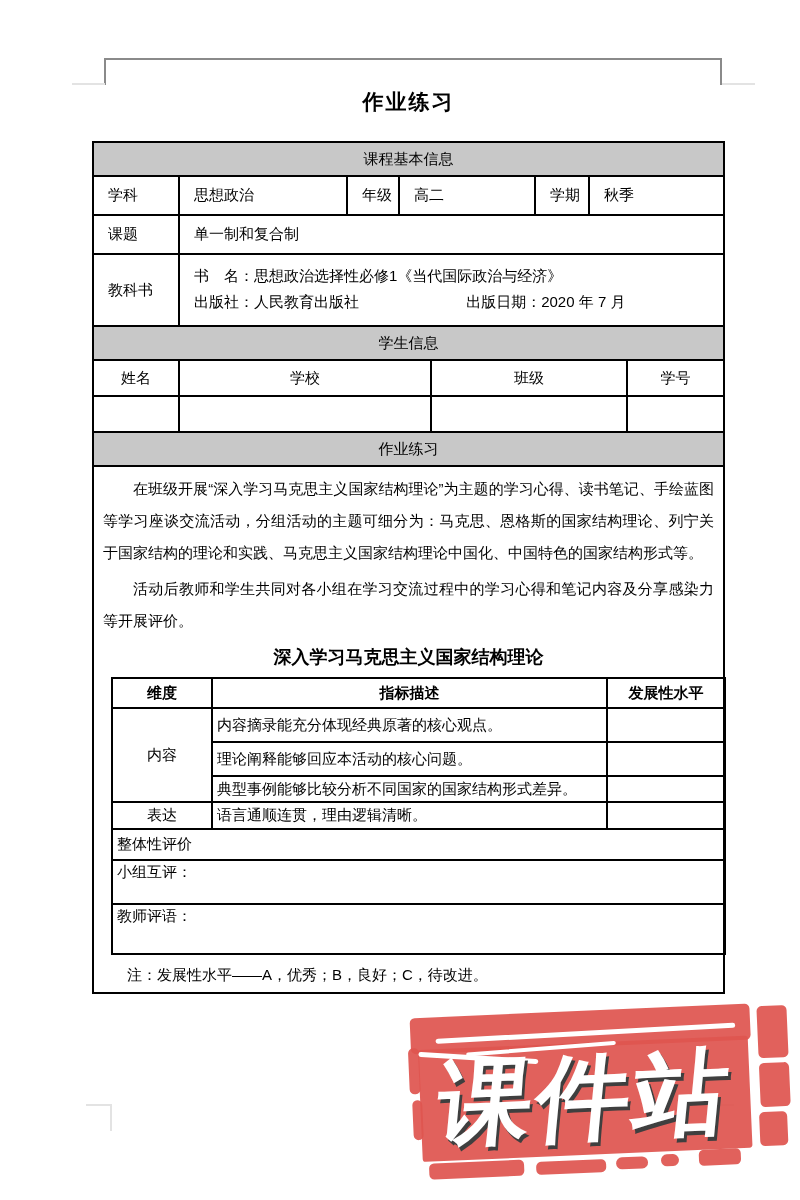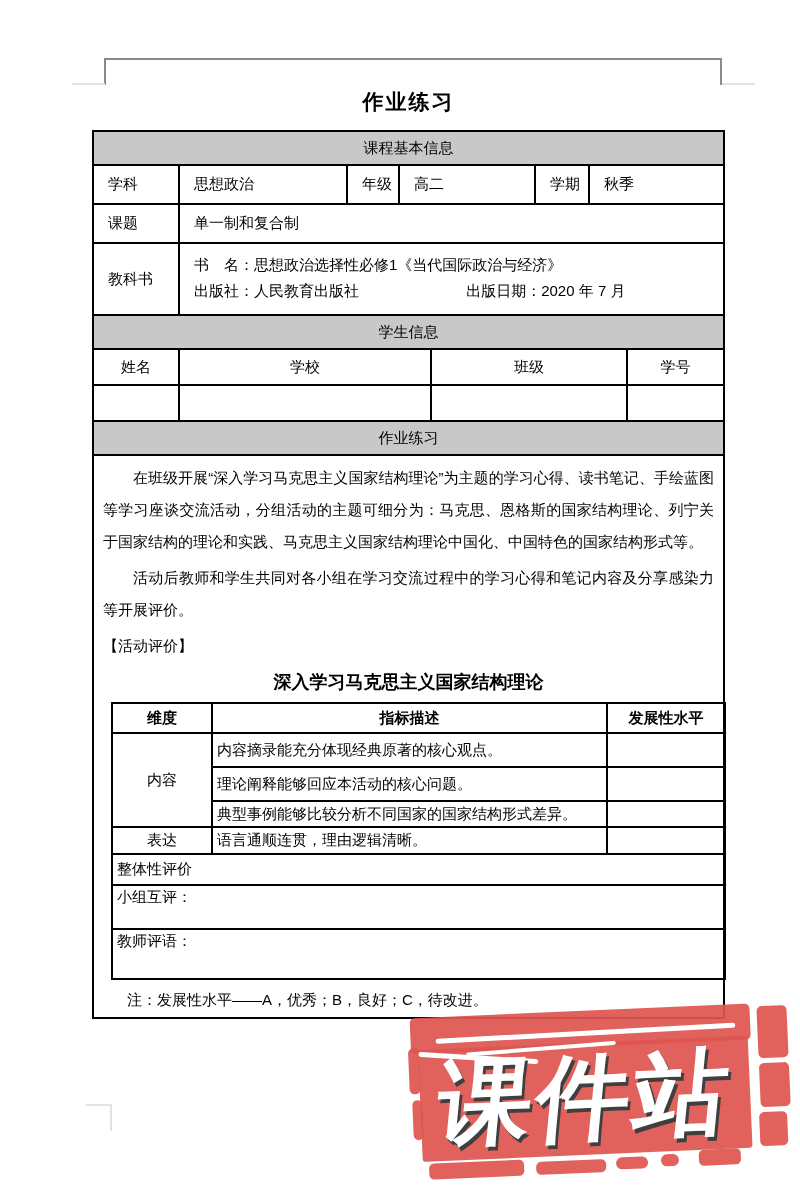--- a/index.html
+++ b/index.html
@@ -9,21 +9,21 @@
 
   
   .mark{position:absolute;background:#e3e3e3;}
   .rule{position:absolute;background:#8a8a8a;}
 
   
   .doc-title{position:absolute;left:92px;top:88px;width:633px;margin:0;
     text-align:center;font-size:21px;font-weight:bold;letter-spacing:2px;}
 
   
-  .doc{position:absolute;left:92px;top:130px;width:633px;
+  .doc{position:absolute;left:92px;top:141px;width:633px;
        border:2px solid #000;box-sizing:border-box;background:#fff;font-size:15px;}
   .doc > *:not(:first-child){border-top:2px solid #000;}
   .band{height:32px;line-height:32px;text-align:center;background:#c8c8c8;}
   .row{display:flex;align-items:stretch;}
   .cell{display:flex;align-items:center;box-sizing:border-box;padding:0 0 0 14px;}
   .row .cell + .cell{border-left:2px solid #000;}
   .r-subject .cell{height:37px;}
   .r-topic .cell{height:37px;}
   .r-stuhead .cell,.r-stuempty .cell{height:34px;justify-content:center;padding:0;}
   .w84{width:84px;flex:none;}
@@ -136,21 +136,20 @@
       <div class="cell w252"></div>
       <div class="cell w196b"></div>
       <div class="cell grow"></div>
     </div>
 
     <div class="band">作业练习</div>
 
     <div class="bigcell">
       <p class="para indent">在班级开展“深入学习马克思主义国家结构理论”为主题的学习心得、读书笔记、手绘蓝图等学习座谈交流活动，分组活动的主题可细分为：马克思、恩格斯的国家结构理论、列宁关于国家结构的理论和实践、马克思主义国家结构理论中国化、中国特色的国家结构形式等。</p>
       <p class="para indent">活动后教师和学生共同对各小组在学习交流过程中的学习心得和笔记内容及分享感染力等开展评价。</p>
-      <p class="para">【活动评价】</p>
       <p class="eval-title">深入学习马克思主义国家结构理论</p>
 
       <table class="eval">
         <colgroup>
             <col class="col-dim">
             <col class="col-ind">
             <col class="col-lvl">
           </colgroup>
         <tbody>
             <tr>

